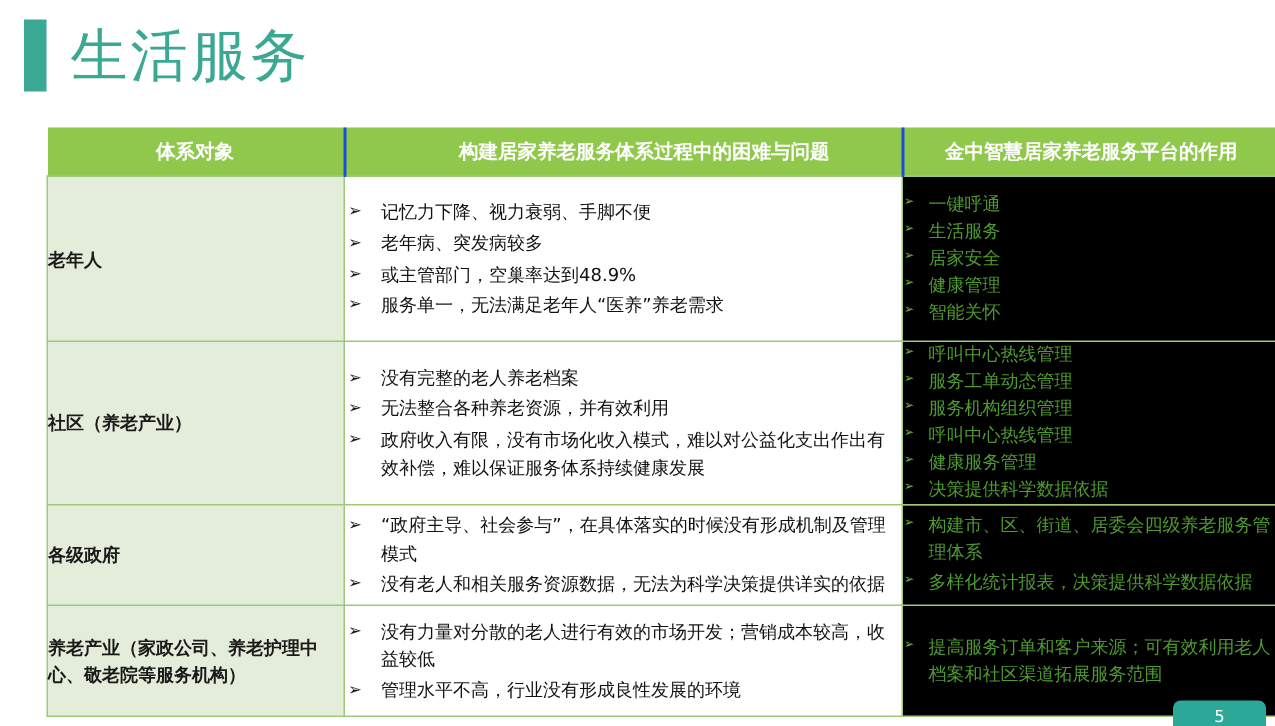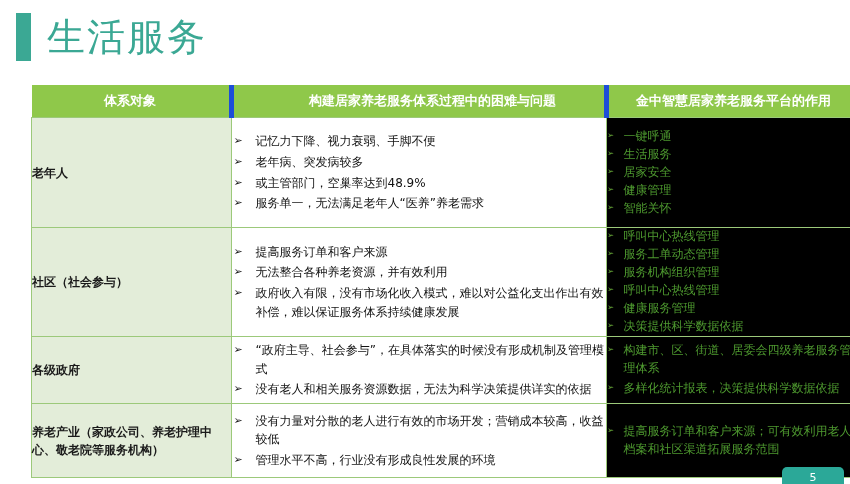--- a/index.html
+++ b/index.html
@@ -55,21 +55,21 @@
   }
 
   
   .hdr-cell {
     background: #8FC84A;
     color: #ffffff;
     font-size: 13px;
     font-weight: bold;
     text-align: center;
     height: 32px;
-    border-right: 5px solid #1d4ed8;
+    border-right: 2px solid #1d4ed8;
     white-space: nowrap;
   }
   .hdr-cell:last-child { border-right: none; }
 
   
   .obj-cell {
     background: #E3EDD9;
     color: #1a1a1a;
     font-size: 12px;
     font-weight: bold;
@@ -176,24 +176,24 @@
           <li>一键呼通</li>
           <li>生活服务</li>
           <li>居家安全</li>
           <li>健康管理</li>
           <li>智能关怀</li>
         </ul>
       </td>
     </tr>
 
     <tr style="height:103px;">
-      <td class="obj-cell">社区（社会参与）</td>
-      <td class="prob-cell">
-        <ul class="bullets">
-          <li>提高服务订单和客户来源</li>
+      <td class="obj-cell">社区（养老产业）</td>
+      <td class="prob-cell">
+        <ul class="bullets">
+          <li>没有完整的老人养老档案</li>
           <li>无法整合各种养老资源，并有效利用</li>
           <li>政府收入有限，没有市场化收入模式，难以对公益化支出作出有效补偿，难以保证服务体系持续健康发展</li>
         </ul>
       </td>
       <td class="role-cell">
         <ul class="bullets compact">
           <li>呼叫中心热线管理</li>
           <li>服务工单动态管理</li>
           <li>服务机构组织管理</li>
           <li>呼叫中心热线管理</li>

